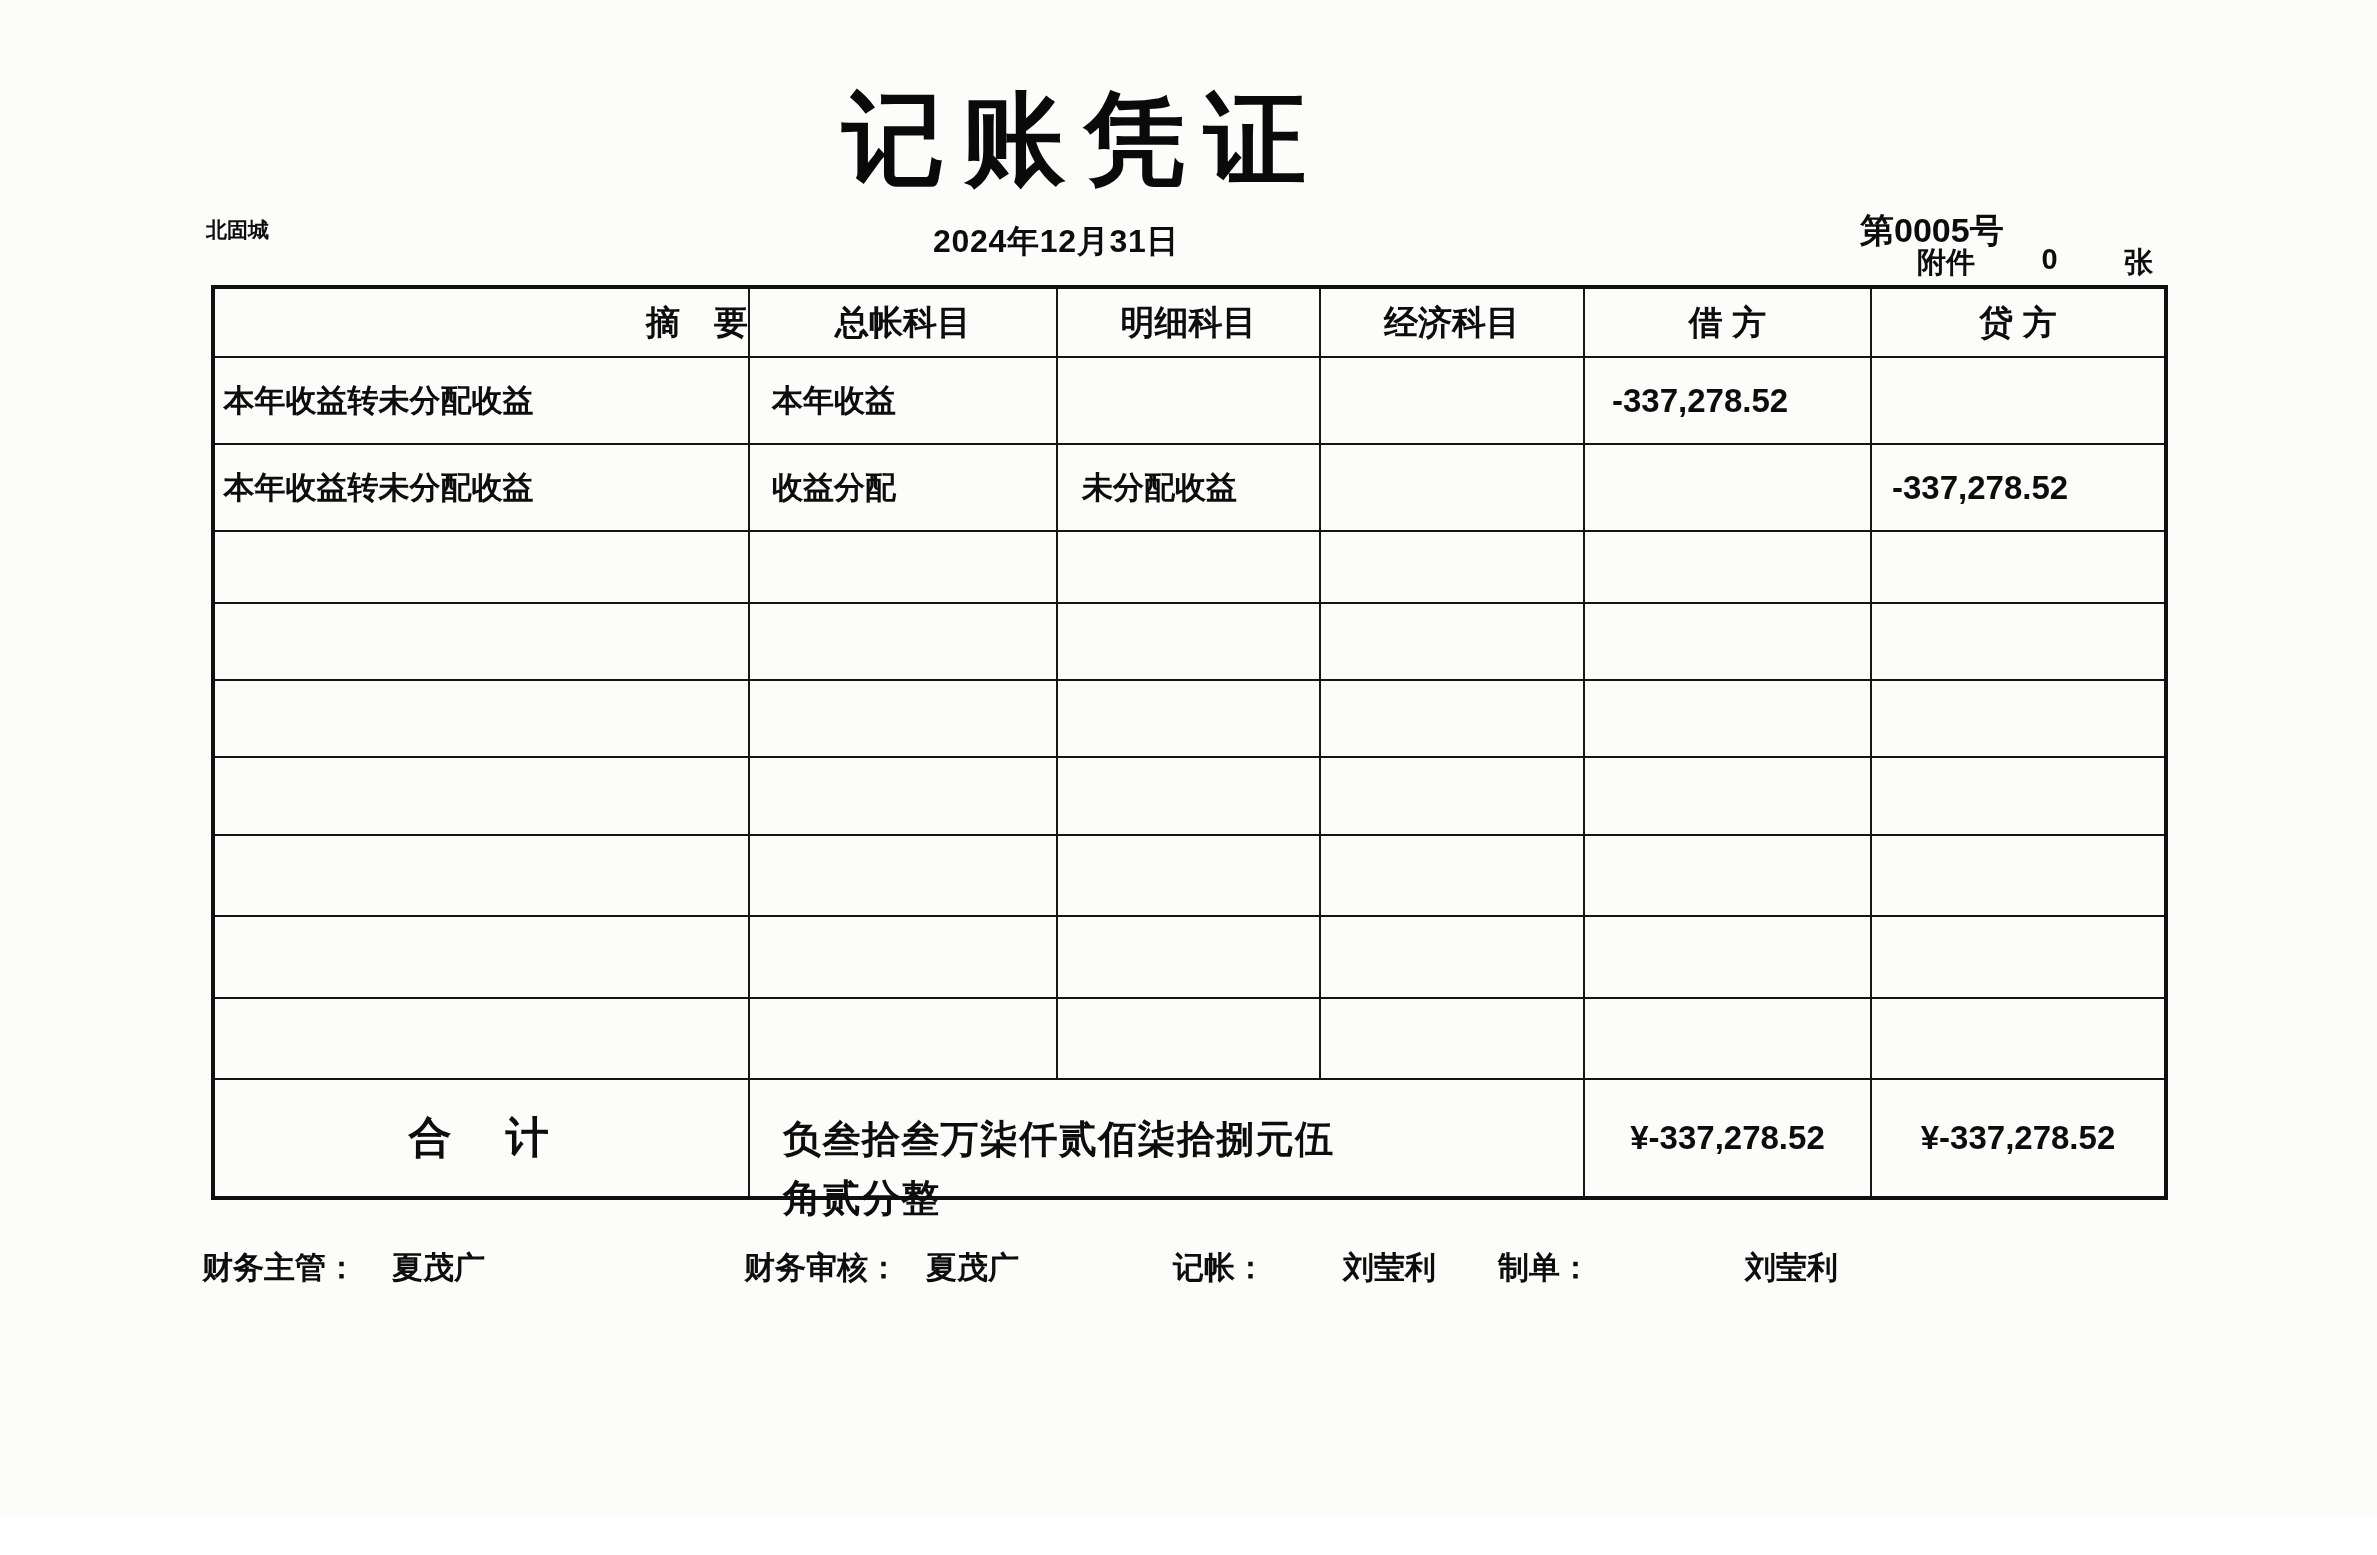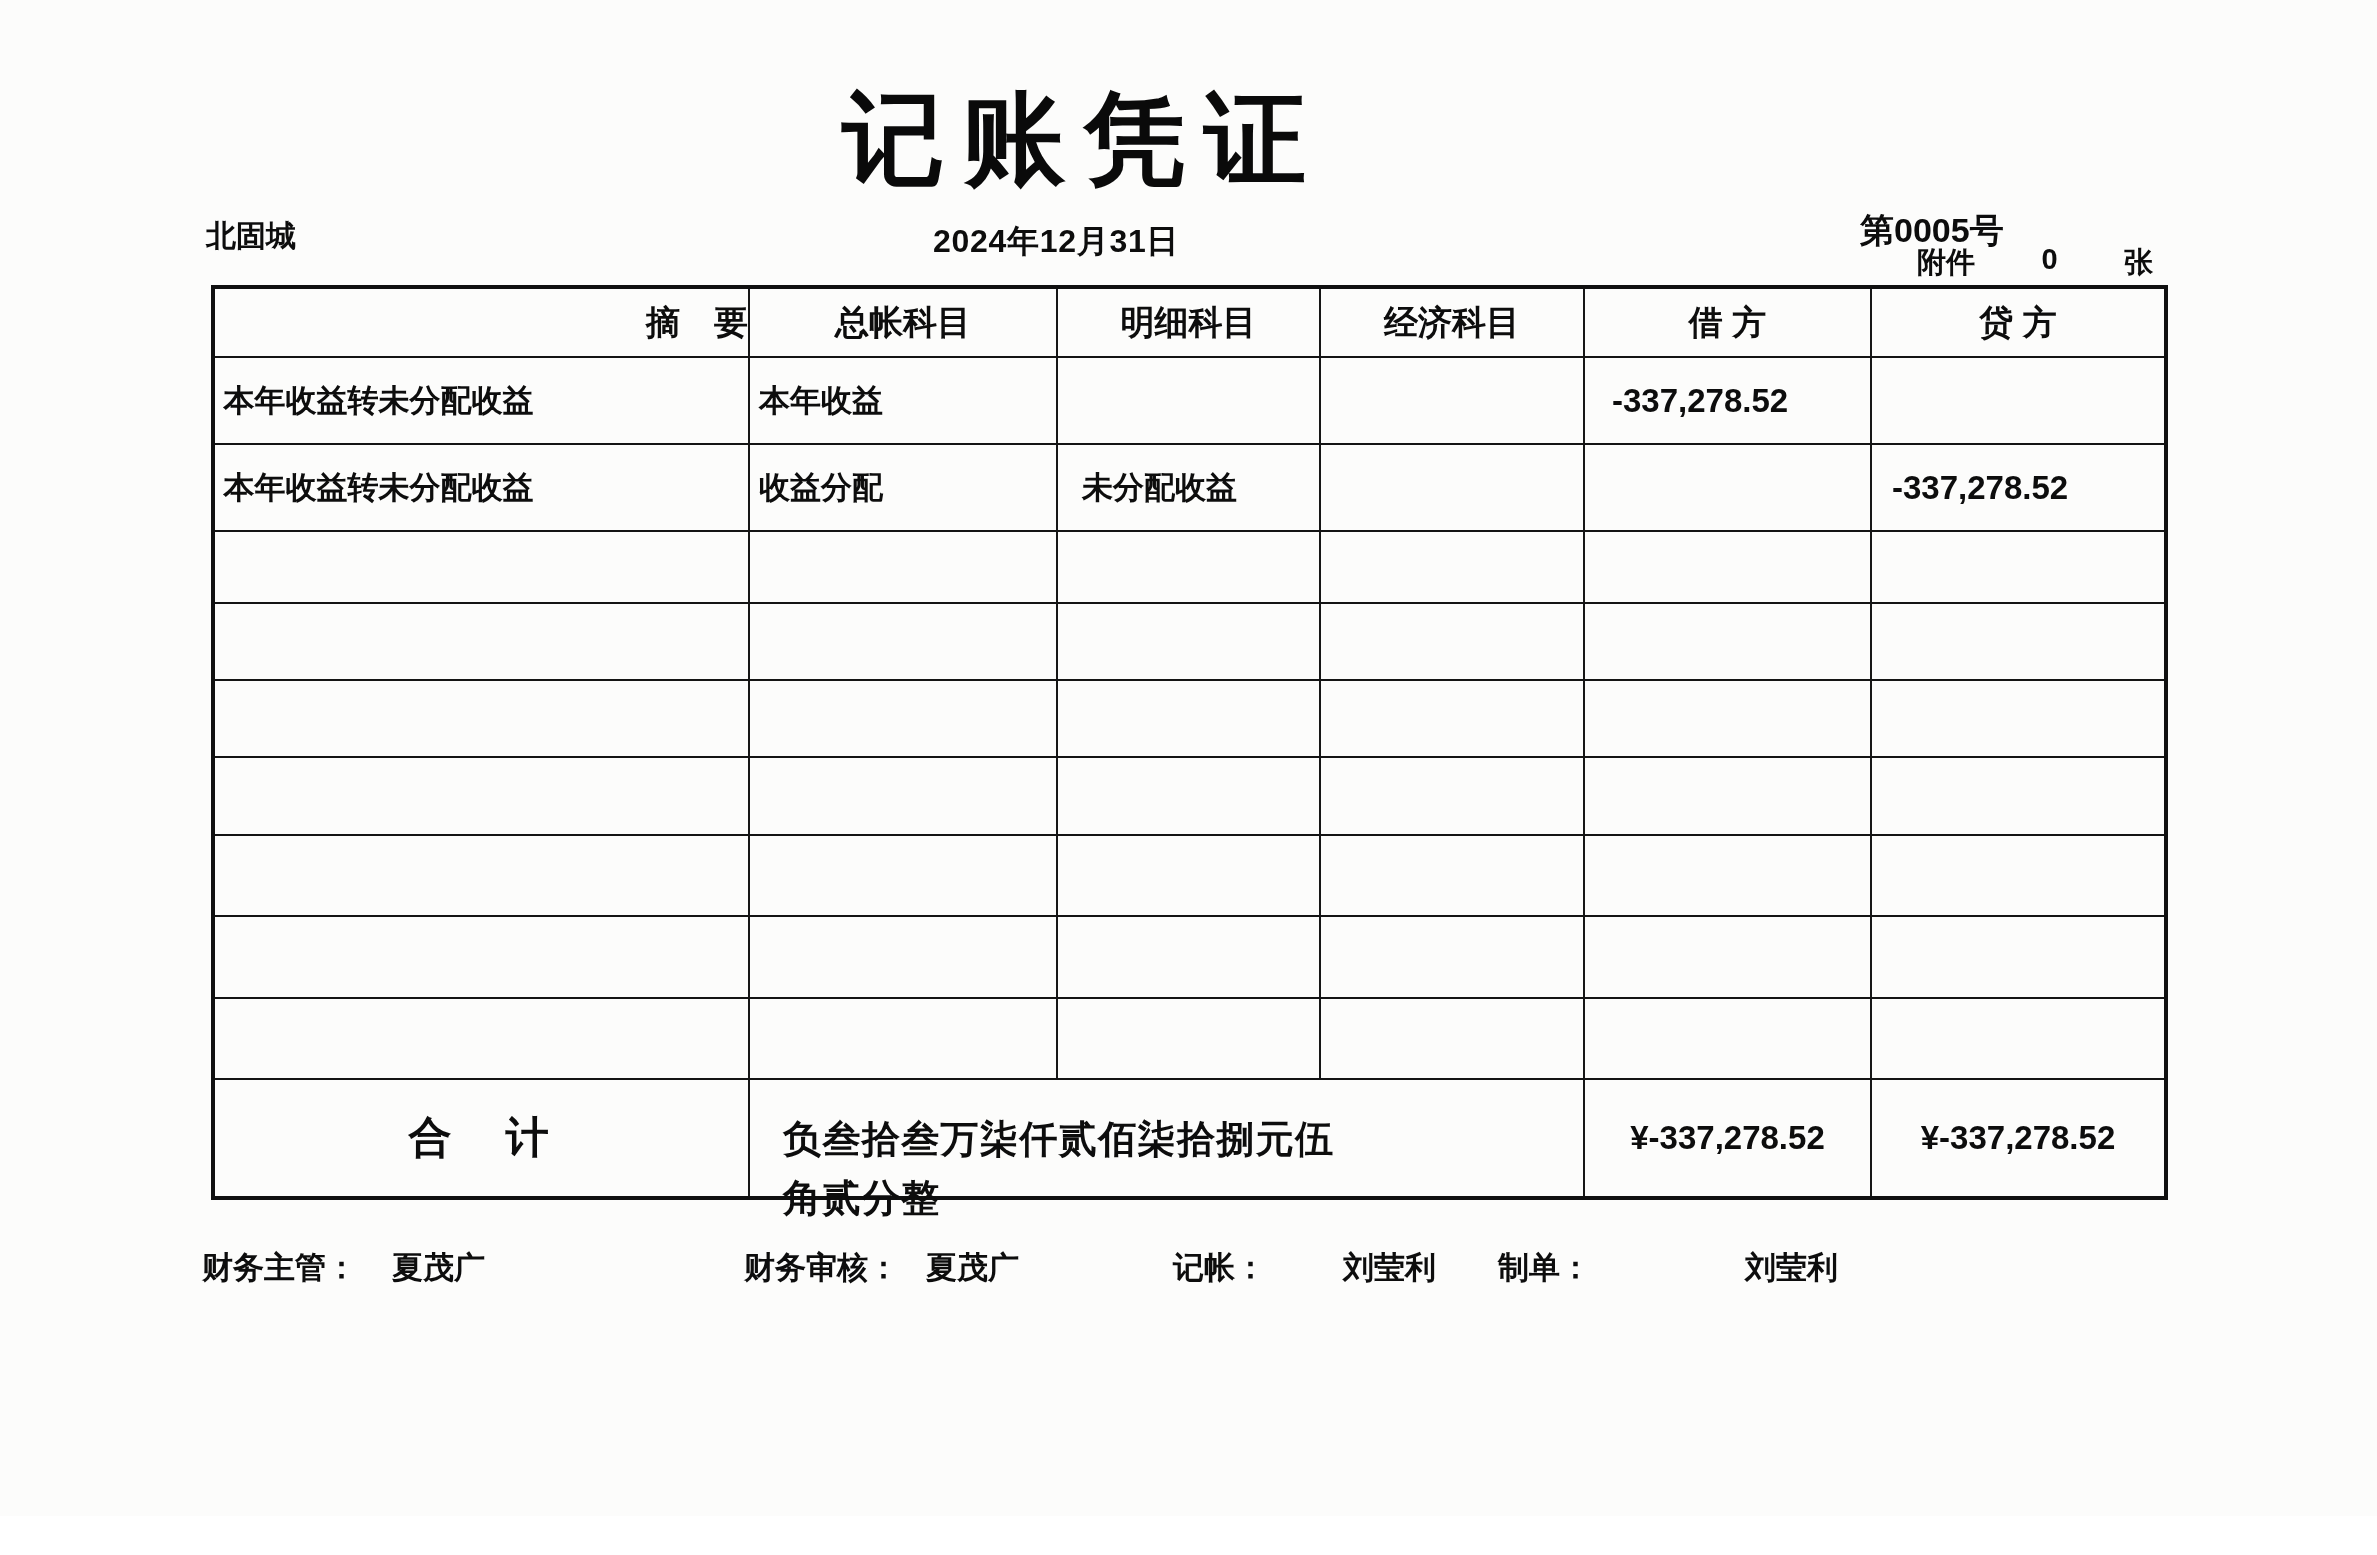--- a/index.html
+++ b/index.html
@@ -32,21 +32,21 @@
     top: 180px;
     left: 1860px;
     font-size: 34px;
     font-weight: 700;
     margin-top: 28px;
   }
   .unit-name {
     position: absolute;
     top: 216px;
     left: 206px;
-    font-size: 30px;
+    font-size: 21px;
     font-weight: 700;
   }
   .doc-date {
     position: absolute;
     top: 220px;
     left: 933px;
     font-size: 32px;
     font-weight: 700;
     letter-spacing: 0.7px;
   }
@@ -103,21 +103,21 @@
   tbody tr.data-row:nth-child(8) { height: 82px; }
   tbody tr.data-row:nth-child(9) { height: 81px; }
 
   tbody td {
     font-size: 31px;
     font-weight: 700;
     vertical-align: middle;
     white-space: nowrap;
   }
   tbody td.col-summary       { text-align: left; padding-left: 8.6px; }
-  tbody td.col-general_ledger{ text-align: left; padding-left: 9px; }
+  tbody td.col-general_ledger{ text-align: left; padding-left: 22px; }
   tbody td.col-detail        { text-align: left; padding-left: 24px; }
   tbody td.col-economic      { text-align: left; padding-left: 10px; }
   tbody td.col-debit         { text-align: left; padding-left: 27px; font-size: 33px; }
   tbody td.col-credit        { text-align: left; padding-left: 20px; font-size: 33px; }
 
   tr.total-row { height: 119px; }
   td.total-label {
     text-align: center;
     vertical-align: middle;
     font-size: 43px;

